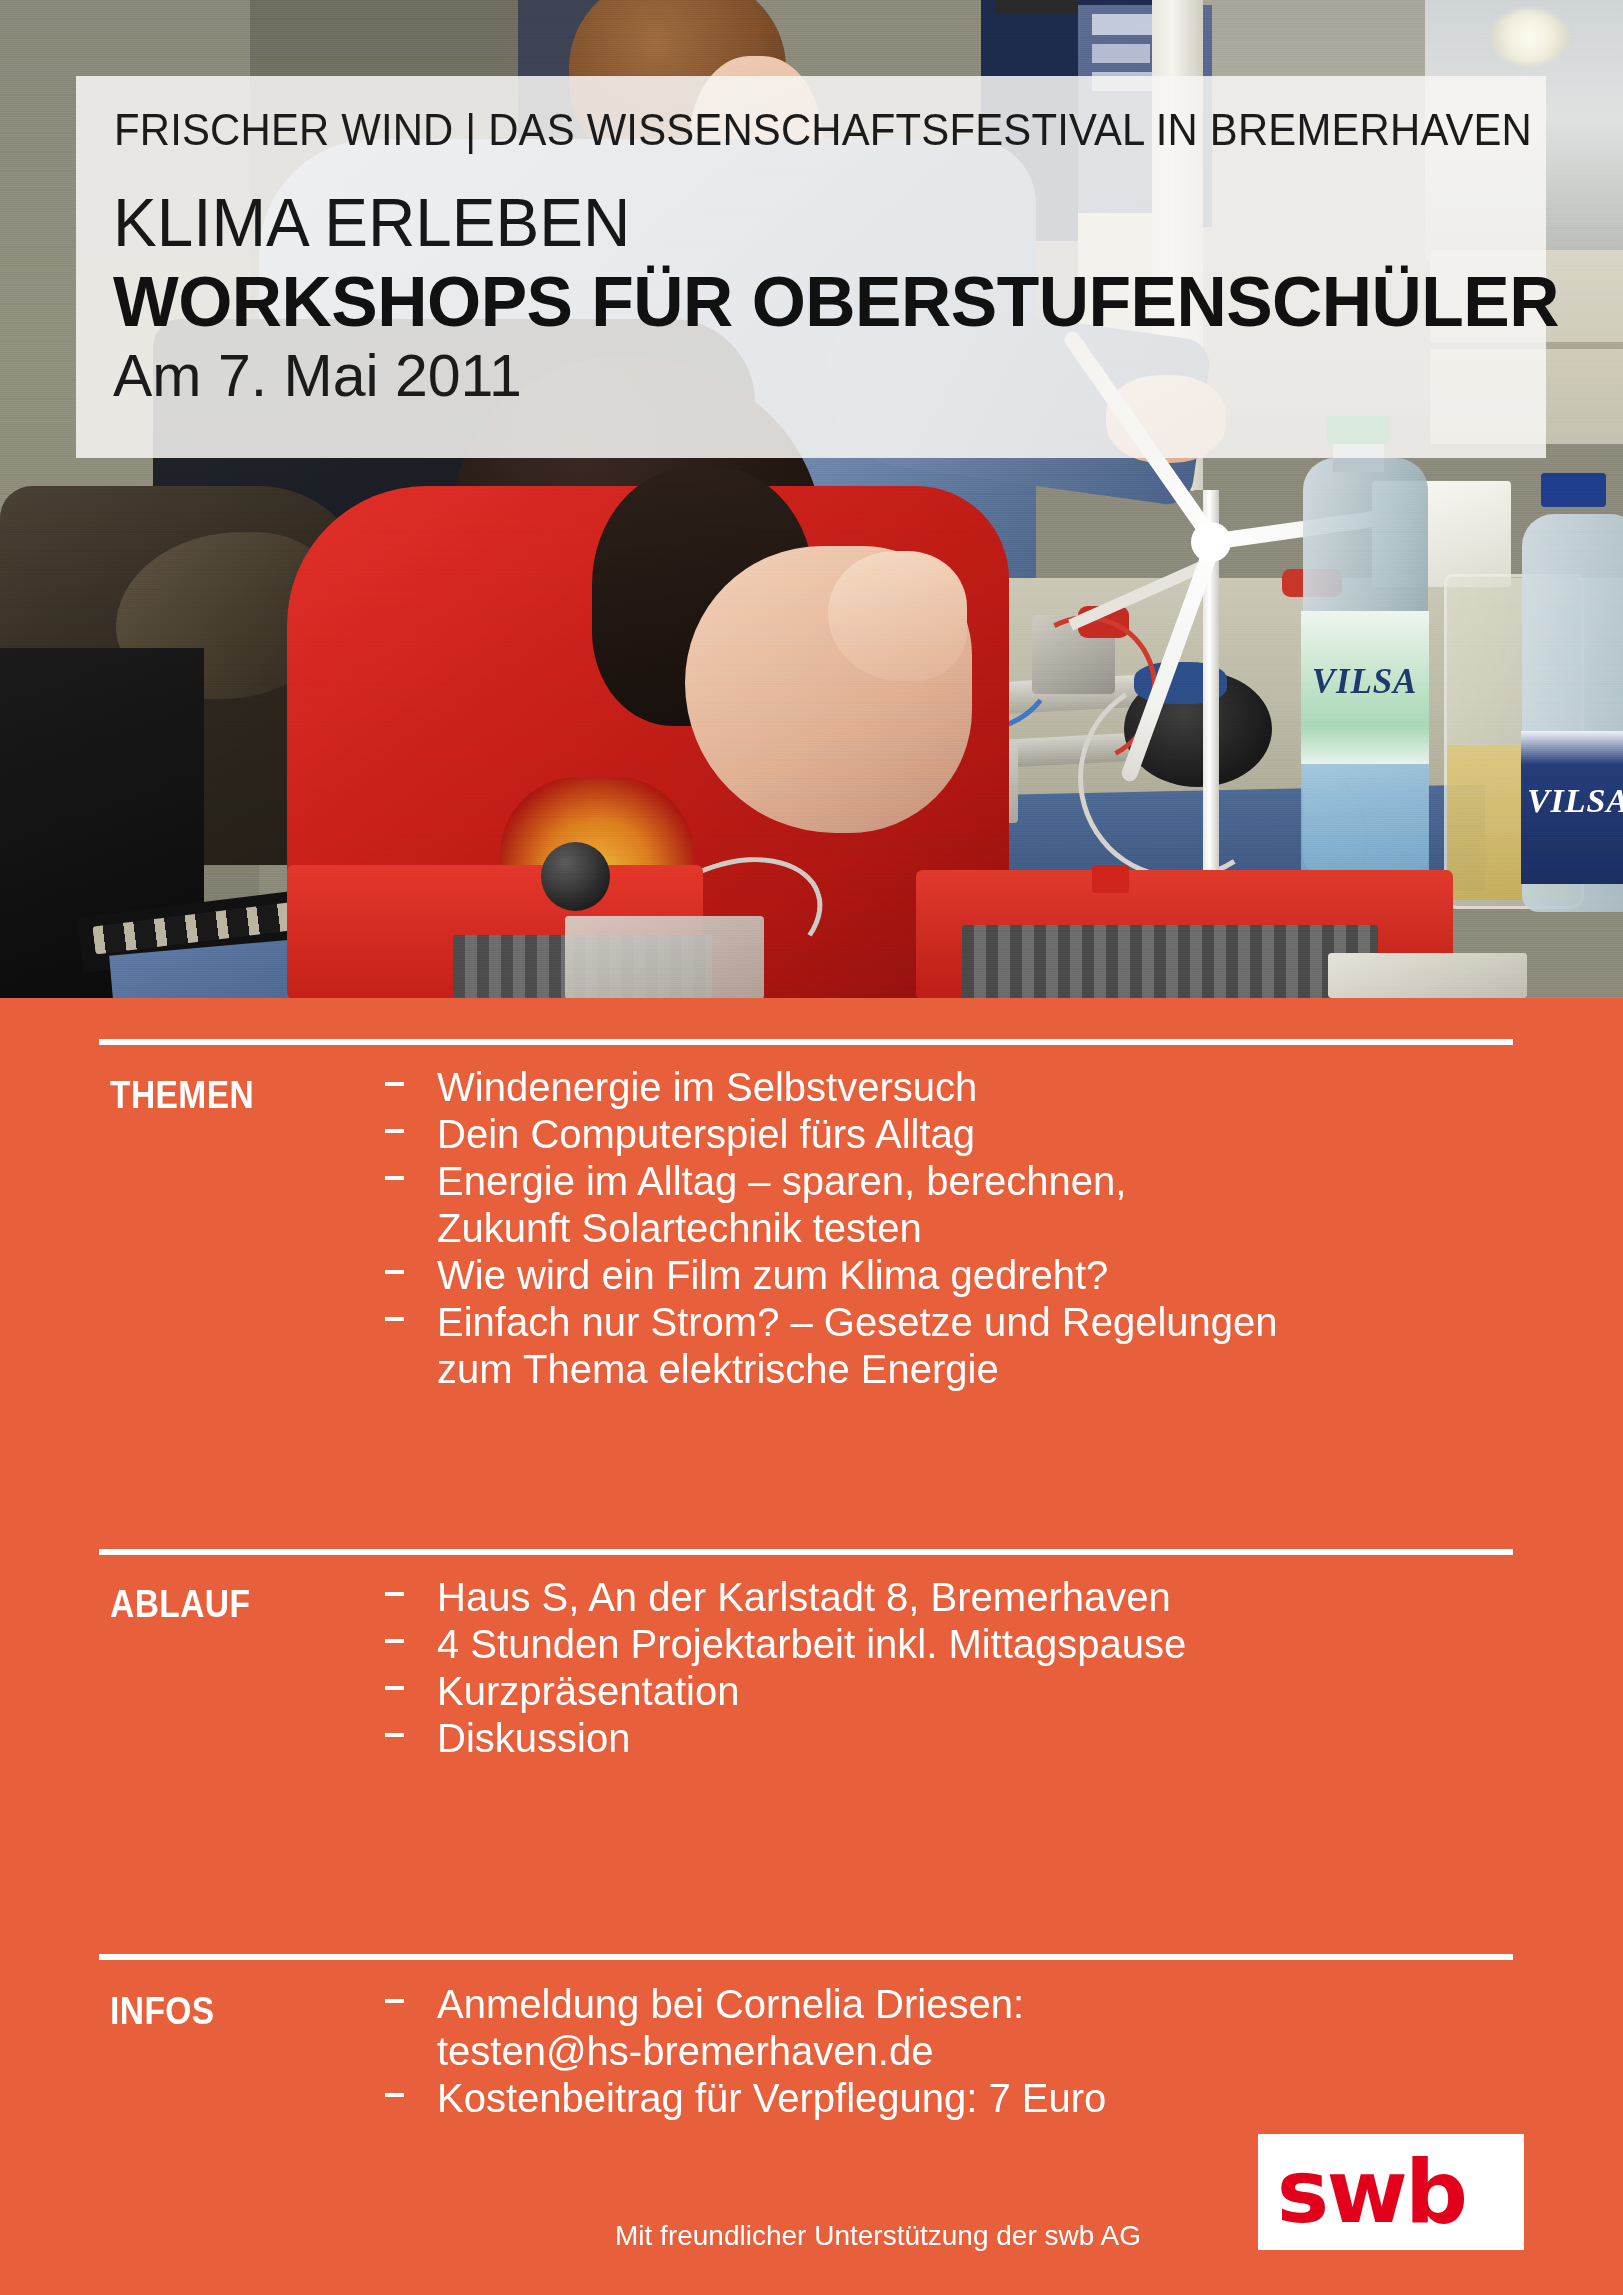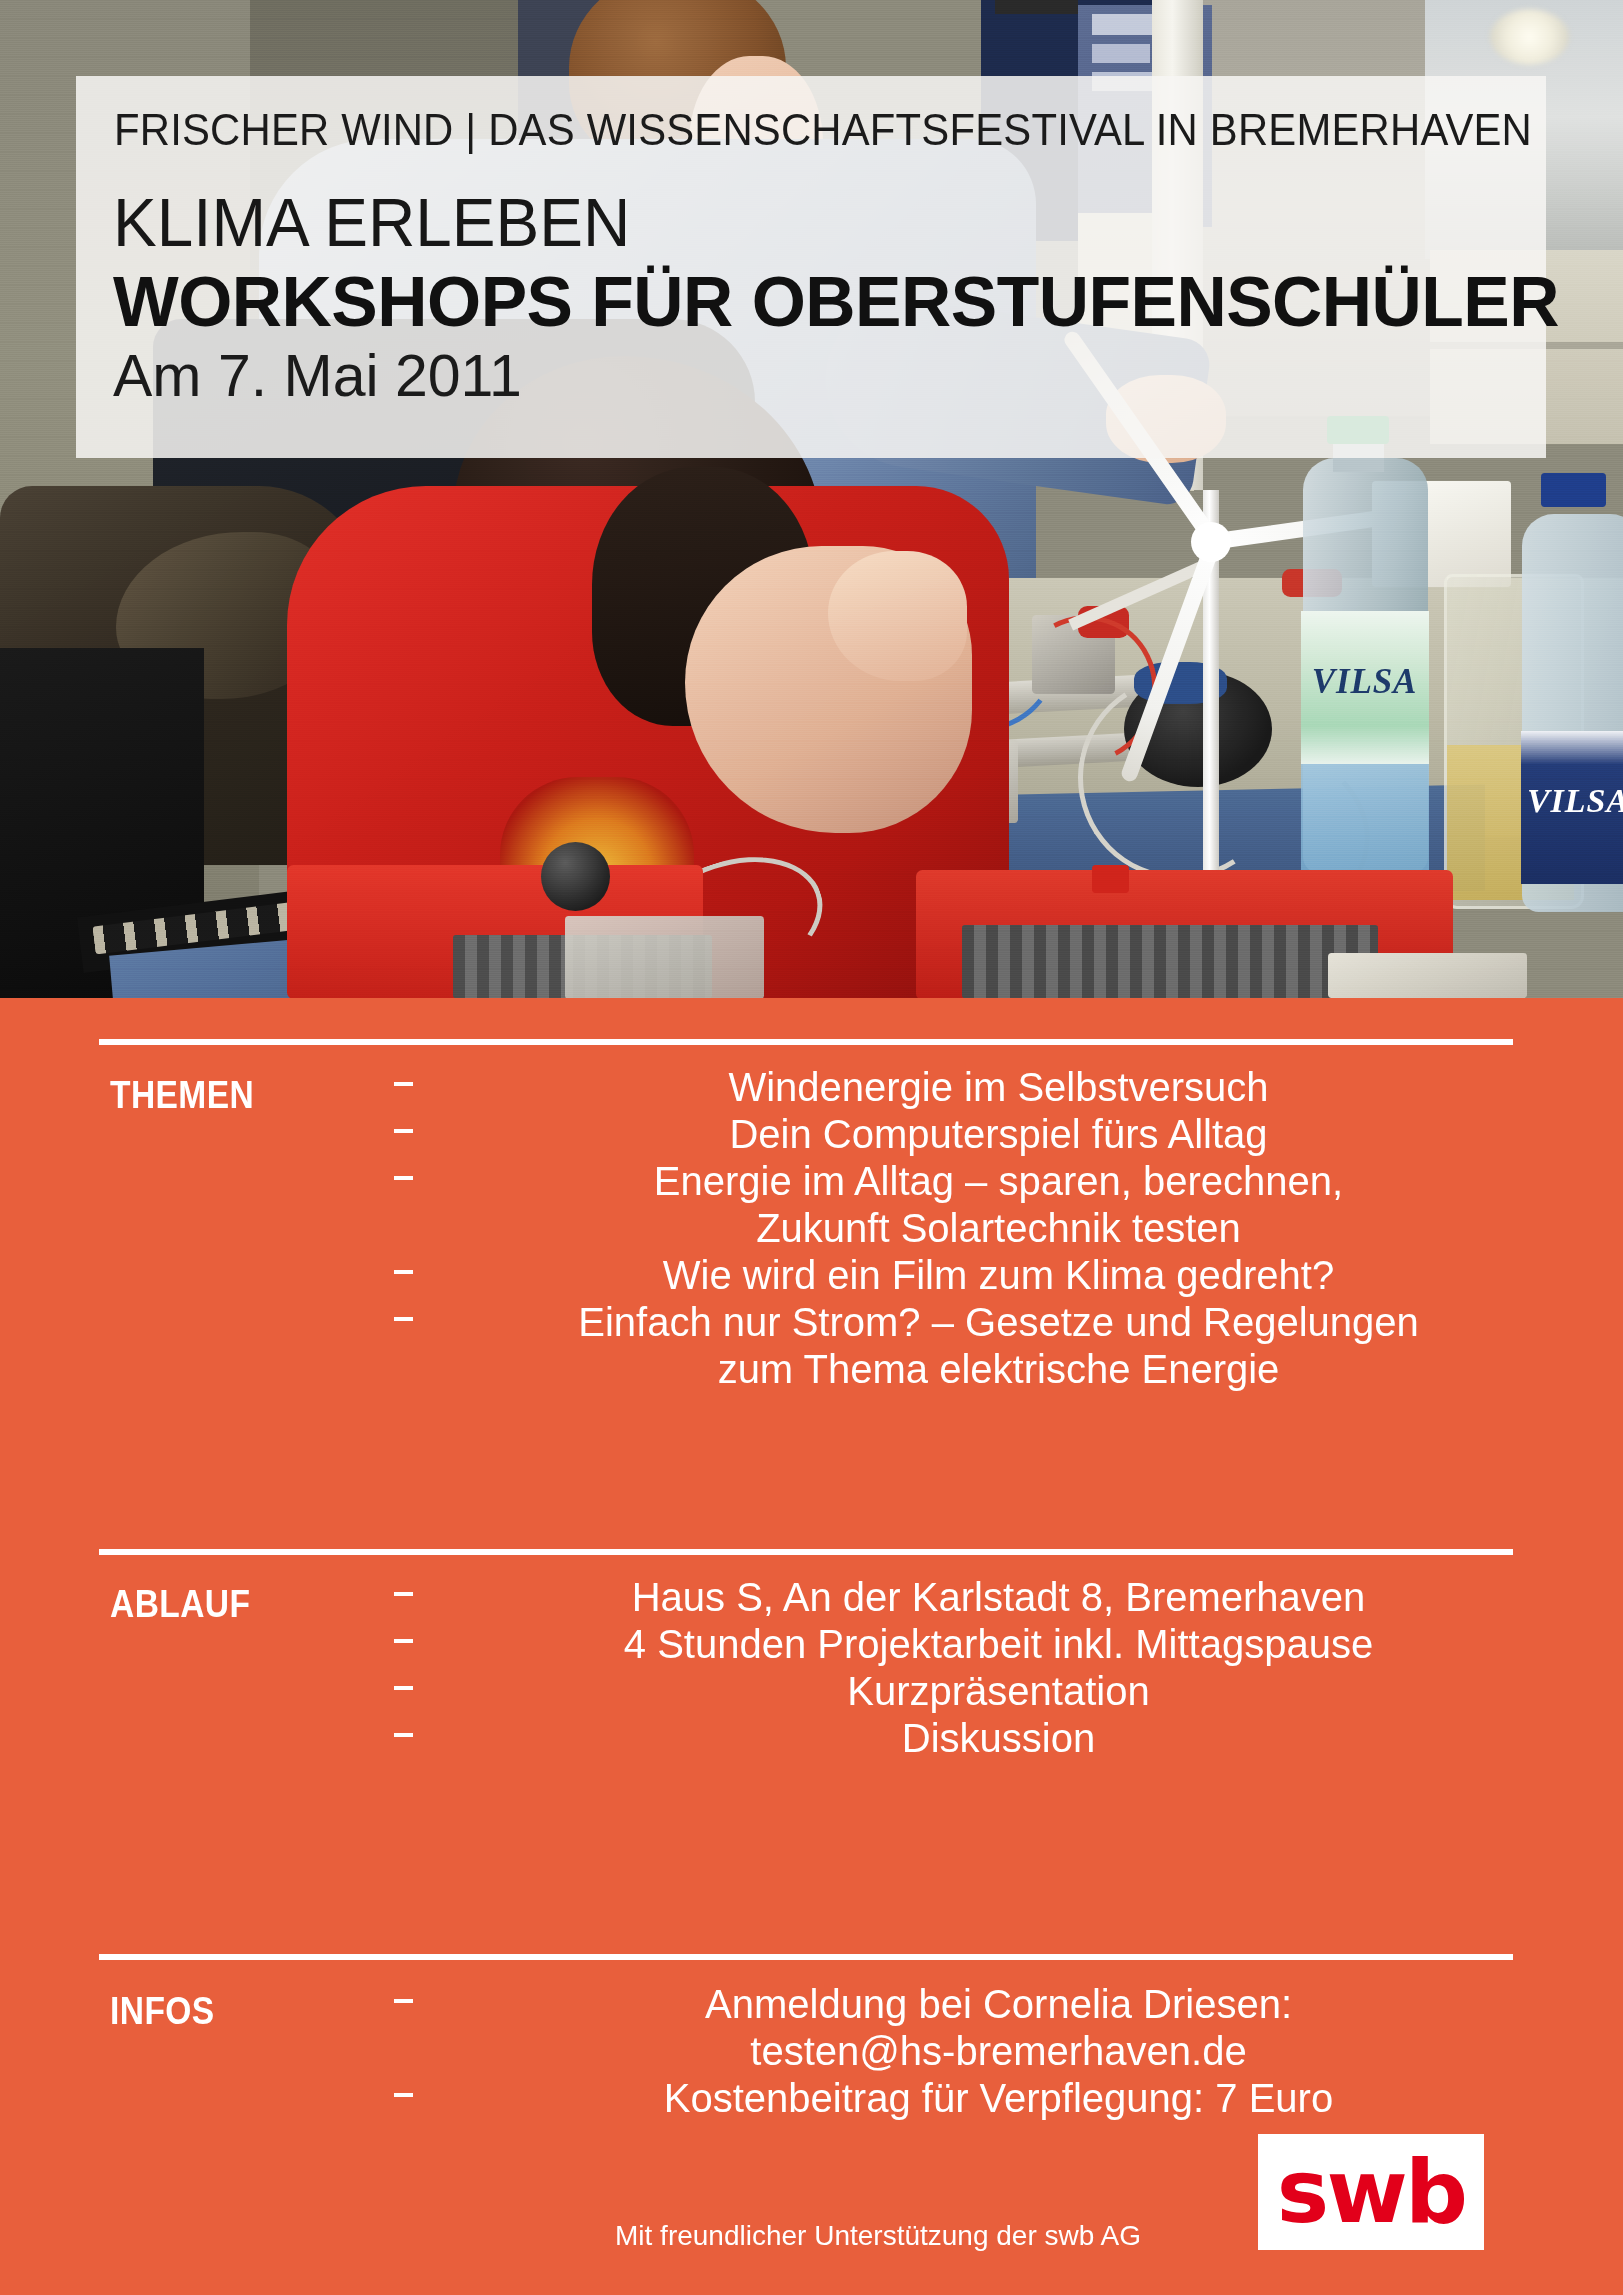--- a/index.html
+++ b/index.html
@@ -225,21 +225,21 @@
 
   .sect-label{
     position:absolute;left:110px;
     font-size:39px;font-weight:bold;color:#ffffff;letter-spacing:0.5px;
     transform:scaleX(.86);transform-origin:left center;
   }
   .lbl-themen{top:1073px;}
   .lbl-ablauf{top:1582px;}
   .lbl-infos{top:1989px;}
 
-  .items{position:absolute;left:394px;width:1157px;text-align:center;}
+  .items{position:absolute;left:385px;width:1157px;}
   .it-themen{top:1064px;}
   .it-ablauf{top:1574px;}
   .it-infos{top:1981px;}
 
   .item{position:relative;min-height:47px;}
   .item .dash{
     position:absolute;left:0;top:17.6px;width:19.4px;height:4.6px;background:#fff;
   }
   .item .txt{
     display:block;margin-left:52px;
@@ -247,21 +247,21 @@
     white-space:nowrap;
   }
   .item .txt.cont{margin-left:52px;}
 
   .support{
     position:absolute;left:615px;top:2220px;
     font-size:28px;color:#ffffff;white-space:nowrap;
   }
 
   .swb{
-    position:absolute;left:1258px;top:2134px;width:226px;height:116px;background:#ffffff;
+    position:absolute;left:1258px;top:2134px;width:266px;height:116px;background:#ffffff;
   }
   .swb-text{
     position:absolute;left:0;top:0;width:226px;height:116px;
     display:flex;align-items:center;justify-content:center;
     color:#E2001A;font-size:88px;font-weight:bold;letter-spacing:-2.8px;
     font-family:"DejaVu Sans", sans-serif;
     line-height:1;
   }
 </style>
 </head>

